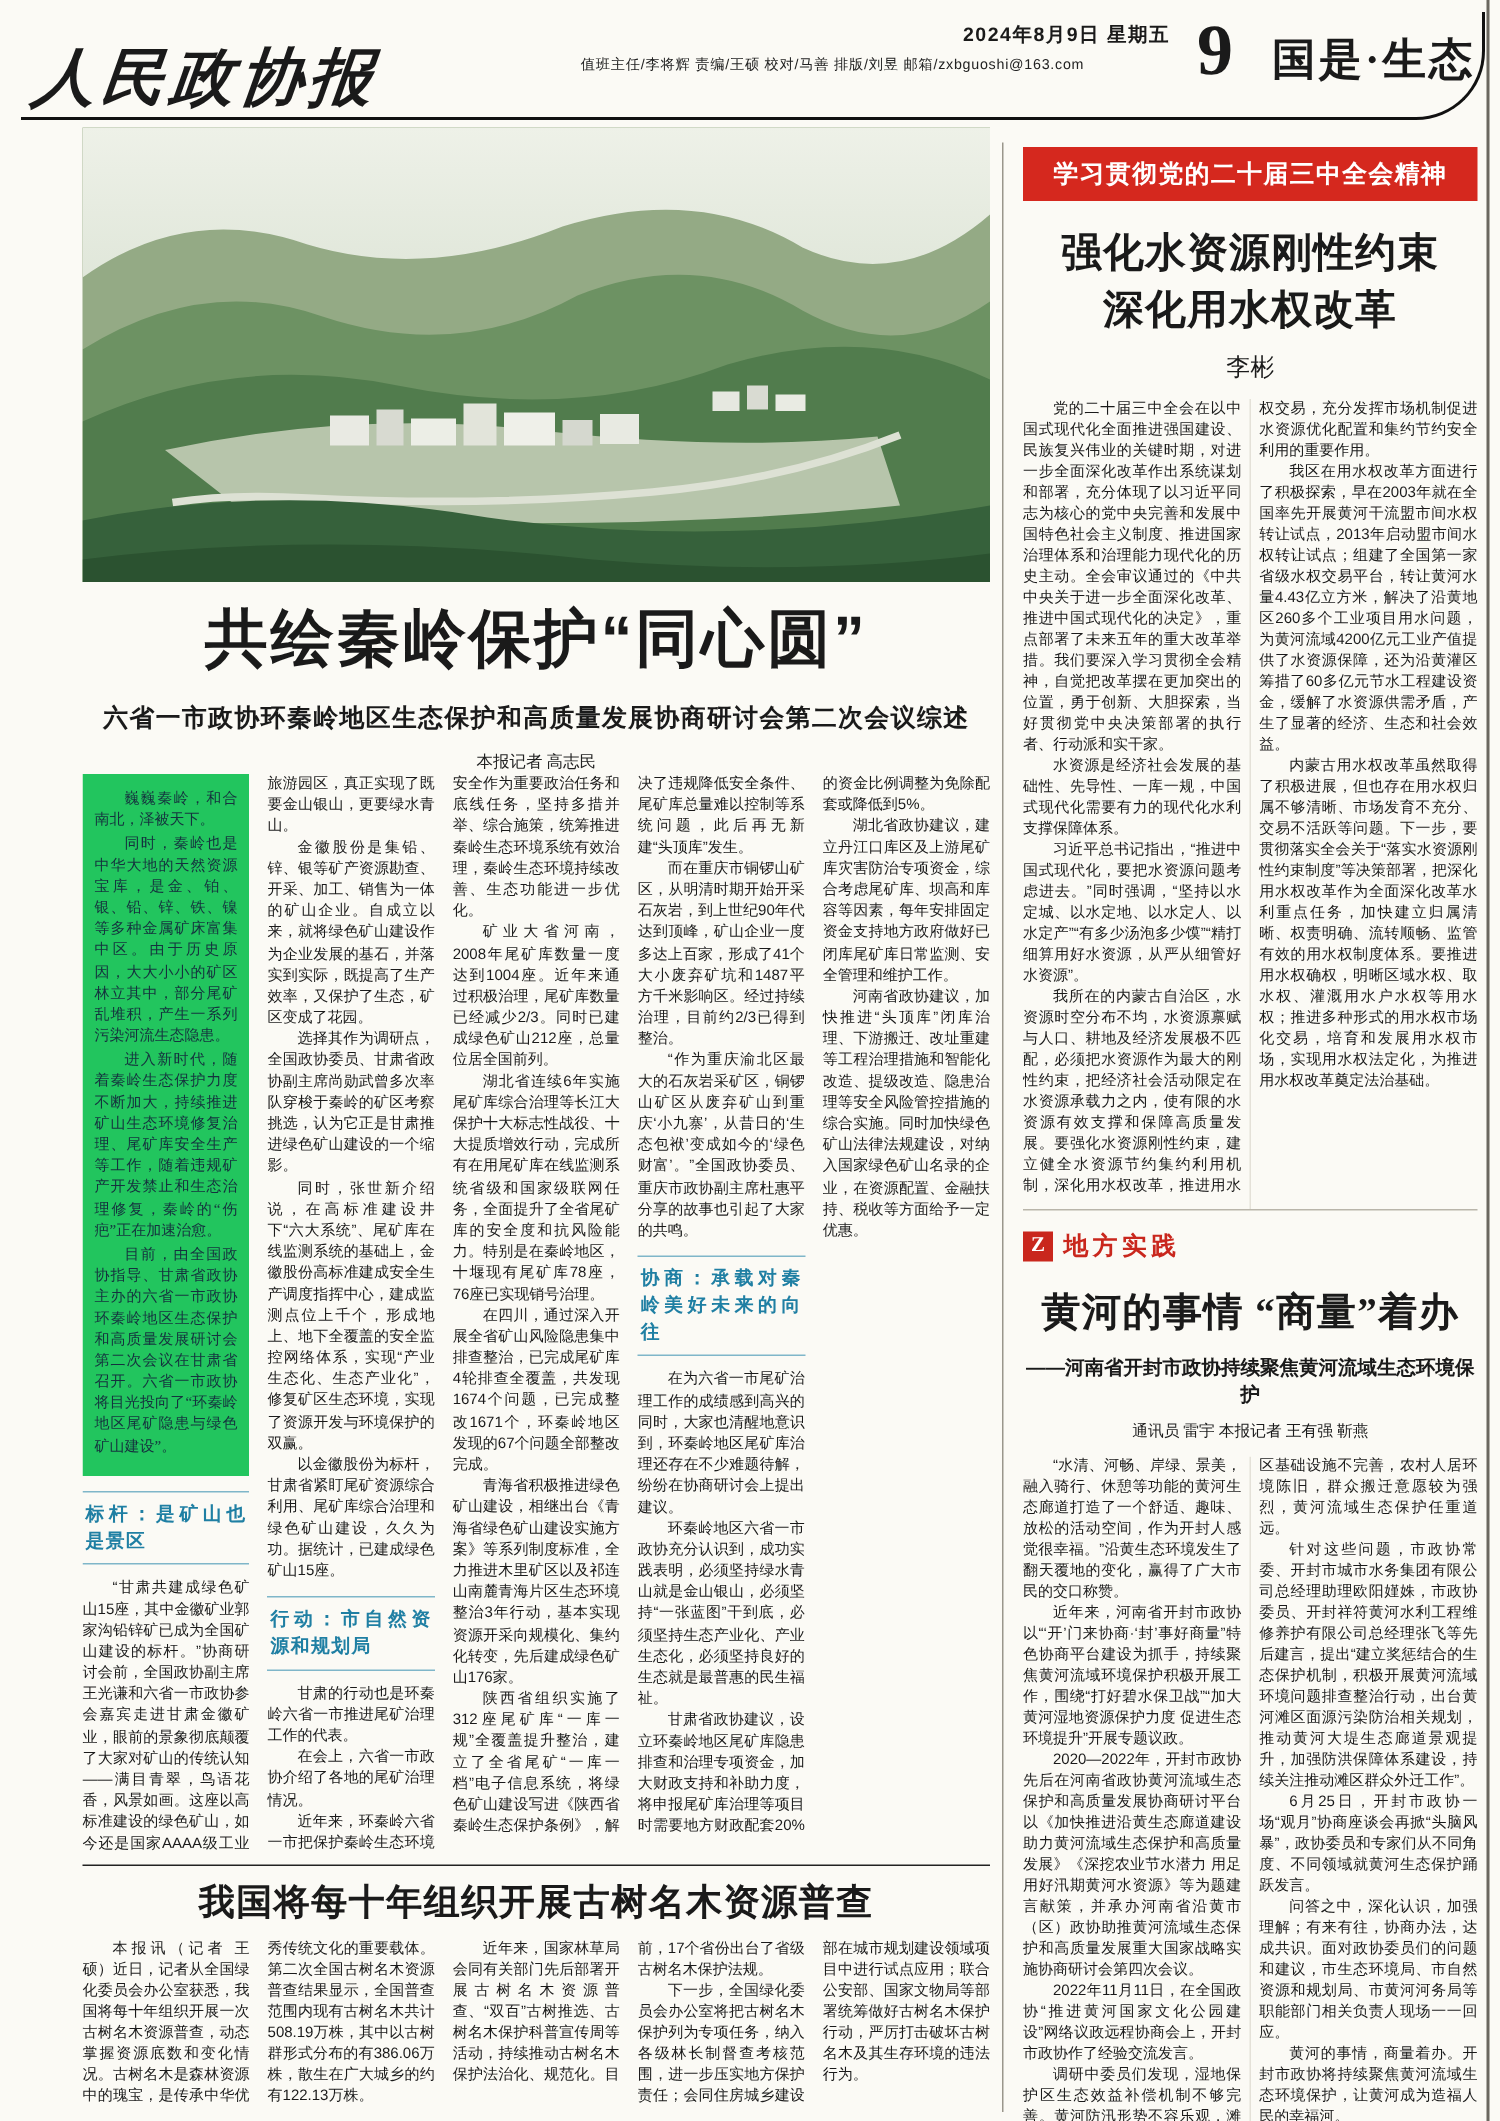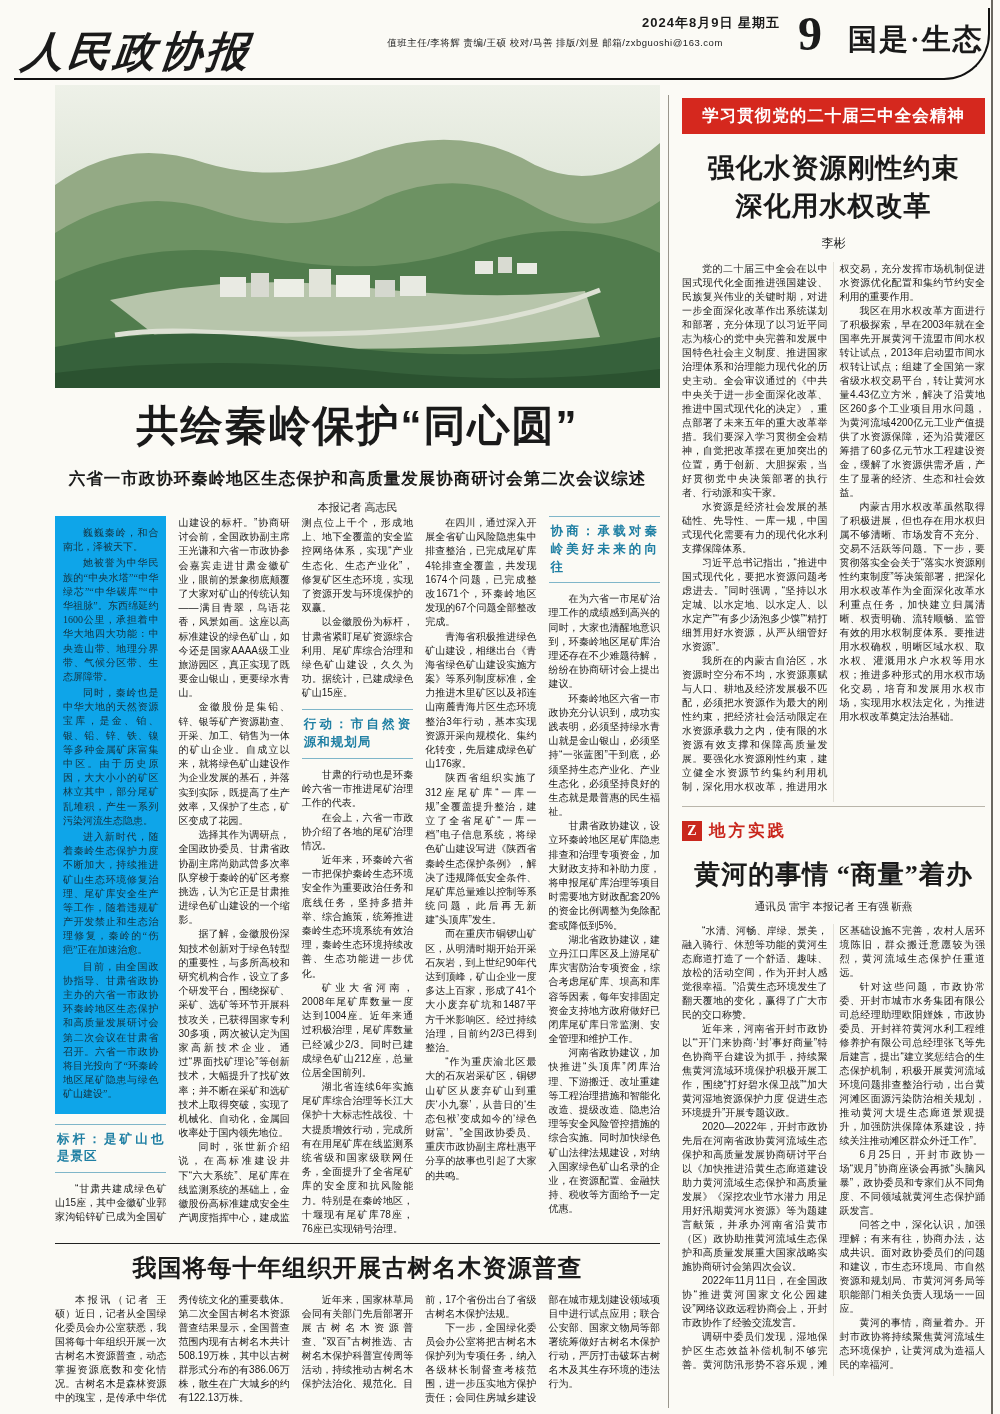--- a/index.html
+++ b/index.html
@@ -20,41 +20,41 @@
   .photo{position:absolute;left:55px;top:85px;width:605px;height:303px;overflow:hidden;background:#9db08d;}
   .photo svg{display:block;width:100%;height:100%;}
   .mh-block{position:absolute;left:55px;top:398px;width:605px;text-align:center;}
   .mh-title{font-size:42px;font-weight:900;letter-spacing:2px;font-family:"Liberation Sans",sans-serif;}
   .mh-sub{margin-top:14px;font-size:16.5px;font-weight:bold;letter-spacing:1px;}
   .mh-byline{margin-top:10px;font-size:11px;font-family:"Liberation Serif",serif;color:#222;}
   .main-body{position:absolute;left:55px;top:516px;width:605px;height:722px;
              column-count:5;column-gap:12px;column-fill:auto;
              font-size:10px;line-height:1.42;text-align:justify;overflow:hidden;}
   .main-body p{margin:0;text-indent:2em;}
-  .intro-box{background:#0ea5e9;padding:10px 8px;margin-bottom:10px;
+  .intro-box{background:#22c55e;padding:10px 8px;margin-bottom:10px;
              font-family:"Liberation Serif",serif;color:#15313e;}
   .intro-box p{margin:0 0 2px 0;text-indent:2em;}
   .col-sec-head{color:#1f7fa3;font-weight:bold;font-size:12.5px;letter-spacing:1px;
                 border-top:1.5px solid #7fb6c9;border-bottom:1.5px solid #7fb6c9;
                 padding:6px 2px;margin:9px 0;break-inside:avoid;text-indent:0;}
   .bottom-rule{position:absolute;left:55px;top:1243px;width:605px;border-top:1.5px solid #222;}
   .bottom-art{position:absolute;left:55px;top:1252px;width:605px;}
   .ba-title{text-align:center;font-size:24px;font-weight:900;letter-spacing:1px;margin:0 0 9px 0;}
   .ba-body{column-count:5;column-gap:12px;column-fill:auto;height:114px;overflow:hidden;
            font-size:10px;line-height:1.4;text-align:justify;}
   .ba-body p{margin:0;text-indent:2em;}
   
   .v-divider{position:absolute;left:668px;top:95px;height:1313px;border-left:1px solid #9a968c;}
   
   .sidebar{position:absolute;left:682px;top:98px;width:303px;}
   .banner{background:#d5281e;color:#fff;font-weight:bold;font-size:16.5px;text-align:center;
           padding:7px 0;letter-spacing:1px;}
   .sb-title{margin-top:16px;text-align:center;font-family:"Liberation Serif",serif;
             font-weight:bold;font-size:27px;line-height:1.4;letter-spacing:1px;}
-  .sb-author{margin-top:9px;text-align:center;font-size:12px;font-family:Liberation Mono, monospace;}
+  .sb-author{margin-top:9px;text-align:center;font-size:16px;font-family:Liberation Mono, monospace;}
   .sb-body{margin-top:10px;height:540px;column-count:2;column-gap:12px;column-fill:auto;
            column-rule:1px solid #e4e1d8;font-size:10px;line-height:1.4;text-align:justify;overflow:hidden;}
   .sb-body p{margin:0;text-indent:2em;}
   .lp-rule{position:absolute;left:682px;top:806px;width:303px;border-top:1px solid #b9b5aa;}
   .local{position:absolute;left:682px;top:820px;width:303px;}
   .lp-tagrow{display:flex;align-items:center;gap:7px;}
   .z-box{width:20px;height:20px;background:#c9271d;color:#fff;font-weight:bold;font-size:14px;
          display:flex;align-items:center;justify-content:center;font-family:"Liberation Serif",serif;}
   .lp-label{color:#c9271d;font-weight:bold;font-size:16.5px;letter-spacing:3px;}
   .hh-title{margin-top:15px;text-align:center;font-family:"Liberation Serif",serif;
@@ -112,31 +112,29 @@
 
   <div class="mh-block">
     <div class="mh-title">共绘秦岭保护“同心圆”</div>
     <div class="mh-sub">六省一市政协环秦岭地区生态保护和高质量发展协商研讨会第二次会议综述</div>
     <div class="mh-byline">本报记者 高志民</div>
   </div>
 
   <div class="main-body">
     <div class="intro-box">
         <p>巍巍秦岭，和合南北，泽被天下。</p>
-        <p>她被誉为中华民族的“中央水塔”“中华绿芯”“中华碳库”“中华祖脉”。东西绵延约1600公里，承担着中华大地四大功能：中央造山带、地理分界带、气候分区带、生态屏障带。</p>
         <p>同时，秦岭也是中华大地的天然资源宝库，是金、铂、银、铅、锌、铁、镍等多种金属矿床富集中区。由于历史原因，大大小小的矿区林立其中，部分尾矿乱堆积，产生一系列污染河流生态隐患。</p>
         <p>进入新时代，随着秦岭生态保护力度不断加大，持续推进矿山生态环境修复治理、尾矿库安全生产等工作，随着违规矿产开发禁止和生态治理修复，秦岭的“伤疤”正在加速治愈。</p>
         <p>目前，由全国政协指导、甘肃省政协主办的六省一市政协环秦岭地区生态保护和高质量发展研讨会第二次会议在甘肃省召开。六省一市政协将目光投向了“环秦岭地区尾矿隐患与绿色矿山建设”。</p>
       </div>
     <div>
         <div class="col-sec-head">标杆：是矿山也是景区</div>
         <p>“甘肃共建成绿色矿山15座，其中金徽矿业郭家沟铅锌矿已成为全国矿山建设的标杆。”协商研讨会前，全国政协副主席王光谦和六省一市政协参会嘉宾走进甘肃金徽矿业，眼前的景象彻底颠覆了大家对矿山的传统认知——满目青翠，鸟语花香，风景如画。这座以高标准建设的绿色矿山，如今还是国家AAAA级工业旅游园区，真正实现了既要金山银山，更要绿水青山。</p>
         <p>金徽股份是集铅、锌、银等矿产资源勘查、开采、加工、销售为一体的矿山企业。自成立以来，就将绿色矿山建设作为企业发展的基石，并落实到实际，既提高了生产效率，又保护了生态，矿区变成了花园。</p>
         <p>选择其作为调研点，全国政协委员、甘肃省政协副主席尚勋武曾多次率队穿梭于秦岭的矿区考察挑选，认为它正是甘肃推进绿色矿山建设的一个缩影。</p>
-        <p>据了解，金徽股份深知技术创新对于绿色转型的重要性，与多所高校和研究机构合作，设立了多个研发平台，围绕探矿、采矿、选矿等环节开展科技攻关，已获得国家专利30多项，两次被认定为国家高新技术企业。通过“界面找矿理论”等创新技术，大幅提升了找矿效率；并不断在采矿和选矿技术上取得突破，实现了机械化、自动化，金属回收率处于国内领先地位。</p>
         <p>同时，张世新介绍说，在高标准建设井下“六大系统”、尾矿库在线监测系统的基础上，金徽股份高标准建成安全生产调度指挥中心，建成监测点位上千个，形成地上、地下全覆盖的安全监控网络体系，实现“产业生态化、生态产业化”，修复矿区生态环境，实现了资源开发与环境保护的双赢。</p>
         <p>以金徽股份为标杆，甘肃省紧盯尾矿资源综合利用、尾矿库综合治理和绿色矿山建设，久久为功。据统计，已建成绿色矿山15座。</p>
         <div class="col-sec-head">行动：市自然资源和规划局</div>
         <p>甘肃的行动也是环秦岭六省一市推进尾矿治理工作的代表。</p>
         <p>在会上，六省一市政协介绍了各地的尾矿治理情况。</p>
         <p>近年来，环秦岭六省一市把保护秦岭生态环境安全作为重要政治任务和底线任务，坚持多措并举、综合施策，统筹推进秦岭生态环境系统有效治理，秦岭生态环境持续改善、生态功能进一步优化。</p>
         <p>矿业大省河南，2008年尾矿库数量一度达到1004座。近年来通过积极治理，尾矿库数量已经减少2/3。同时已建成绿色矿山212座，总量位居全国前列。</p>
         <p>湖北省连续6年实施尾矿库综合治理等长江大保护十大标志性战役、十大提质增效行动，完成所有在用尾矿库在线监测系统省级和国家级联网任务，全面提升了全省尾矿库的安全度和抗风险能力。特别是在秦岭地区，十堰现有尾矿库78座，76座已实现销号治理。</p>
         <p>在四川，通过深入开展全省矿山风险隐患集中排查整治，已完成尾矿库4轮排查全覆盖，共发现1674个问题，已完成整改1671个，环秦岭地区发现的67个问题全部整改完成。</p>
         <p>青海省积极推进绿色矿山建设，相继出台《青海省绿色矿山建设实施方案》等系列制度标准，全力推进木里矿区以及祁连山南麓青海片区生态环境整治3年行动，基本实现资源开采向规模化、集约化转变，先后建成绿色矿山176家。</p>
@@ -185,20 +183,21 @@
   </div>
 
   <div class="lp-rule"></div>
 
   <div class="local">
     <div class="lp-tagrow">
       <div class="z-box">Z</div>
       <div class="lp-label">地方实践</div>
     </div>
     <div class="hh-title">黄河的事情 “商量”着办</div>
+    <div class="hh-sub">——河南省开封市政协持续聚焦黄河流域生态环境保护</div>
     <div class="hh-byline">通讯员 雷宇  本报记者 王有强  靳燕</div>
     <div class="hh-body">
         <p>“水清、河畅、岸绿、景美，融入骑行、休憩等功能的黄河生态廊道打造了一个舒适、趣味、放松的活动空间，作为开封人感觉很幸福。”沿黄生态环境发生了翻天覆地的变化，赢得了广大市民的交口称赞。</p>
         <p>近年来，河南省开封市政协以“‘开’门来协商·‘封’事好商量”特色协商平台建设为抓手，持续聚焦黄河流域环境保护积极开展工作，围绕“打好碧水保卫战”“加大黄河湿地资源保护力度 促进生态环境提升”开展专题议政。</p>
         <p>2020—2022年，开封市政协先后在河南省政协黄河流域生态保护和高质量发展协商研讨平台以《加快推进沿黄生态廊道建设助力黄河流域生态保护和高质量发展》《深挖农业节水潜力 用足用好汛期黄河水资源》等为题建言献策，并承办河南省沿黄市（区）政协助推黄河流域生态保护和高质量发展重大国家战略实施协商研讨会第四次会议。</p>
         <p>2022年11月11日，在全国政协“推进黄河国家文化公园建设”网络议政远程协商会上，开封市政协作了经验交流发言。</p>
         <p>调研中委员们发现，湿地保护区生态效益补偿机制不够完善。黄河防汛形势不容乐观，滩区基础设施不完善，农村人居环境陈旧，群众搬迁意愿较为强烈，黄河流域生态保护任重道远。</p>
         <p>针对这些问题，市政协常委、开封市城市水务集团有限公司总经理助理欧阳嫤姝，市政协委员、开封祥符黄河水利工程维修养护有限公司总经理张飞等先后建言，提出“建立奖惩结合的生态保护机制，积极开展黄河流域环境问题排查整治行动，出台黄河滩区面源污染防治相关规划，推动黄河大堤生态廊道景观提升，加强防洪保障体系建设，持续关注推动滩区群众外迁工作”。</p>
         <p>6月25日，开封市政协一场“观月”协商座谈会再掀“头脑风暴”，政协委员和专家们从不同角度、不同领域就黄河生态保护踊跃发言。</p>
         <p>问答之中，深化认识，加强理解；有来有往，协商办法，达成共识。面对政协委员们的问题和建议，市生态环境局、市自然资源和规划局、市黄河河务局等职能部门相关负责人现场一一回应。</p>

